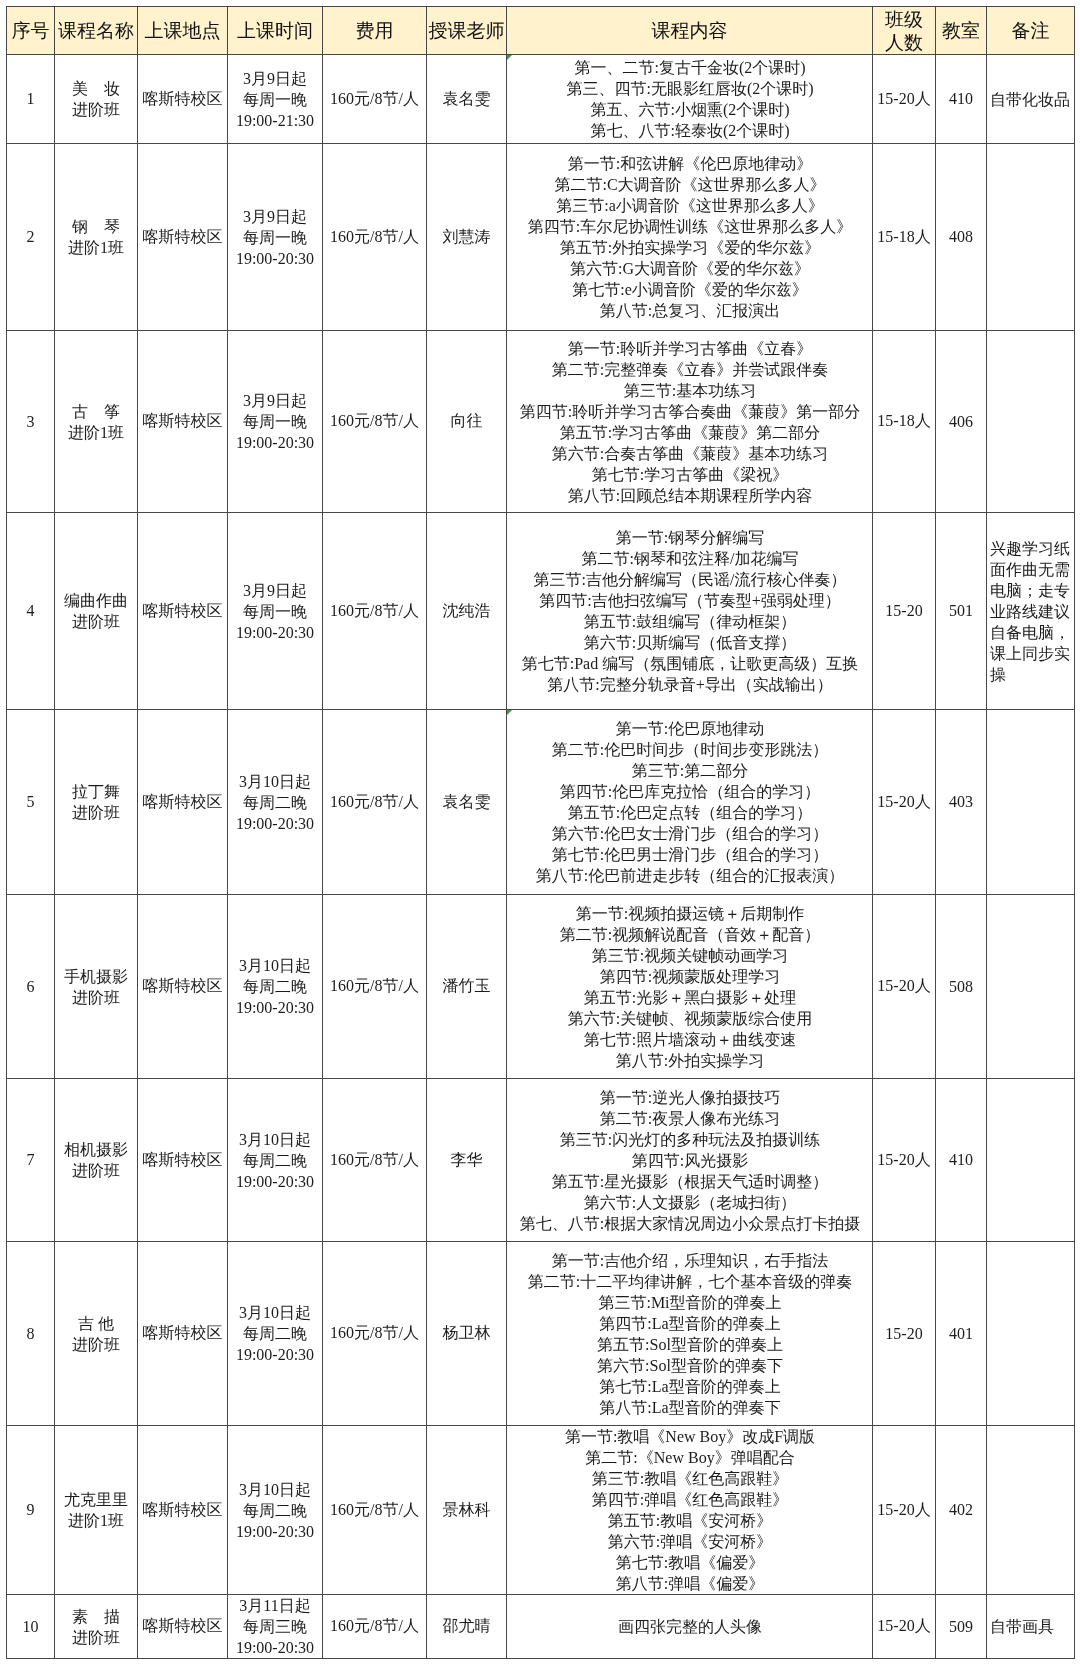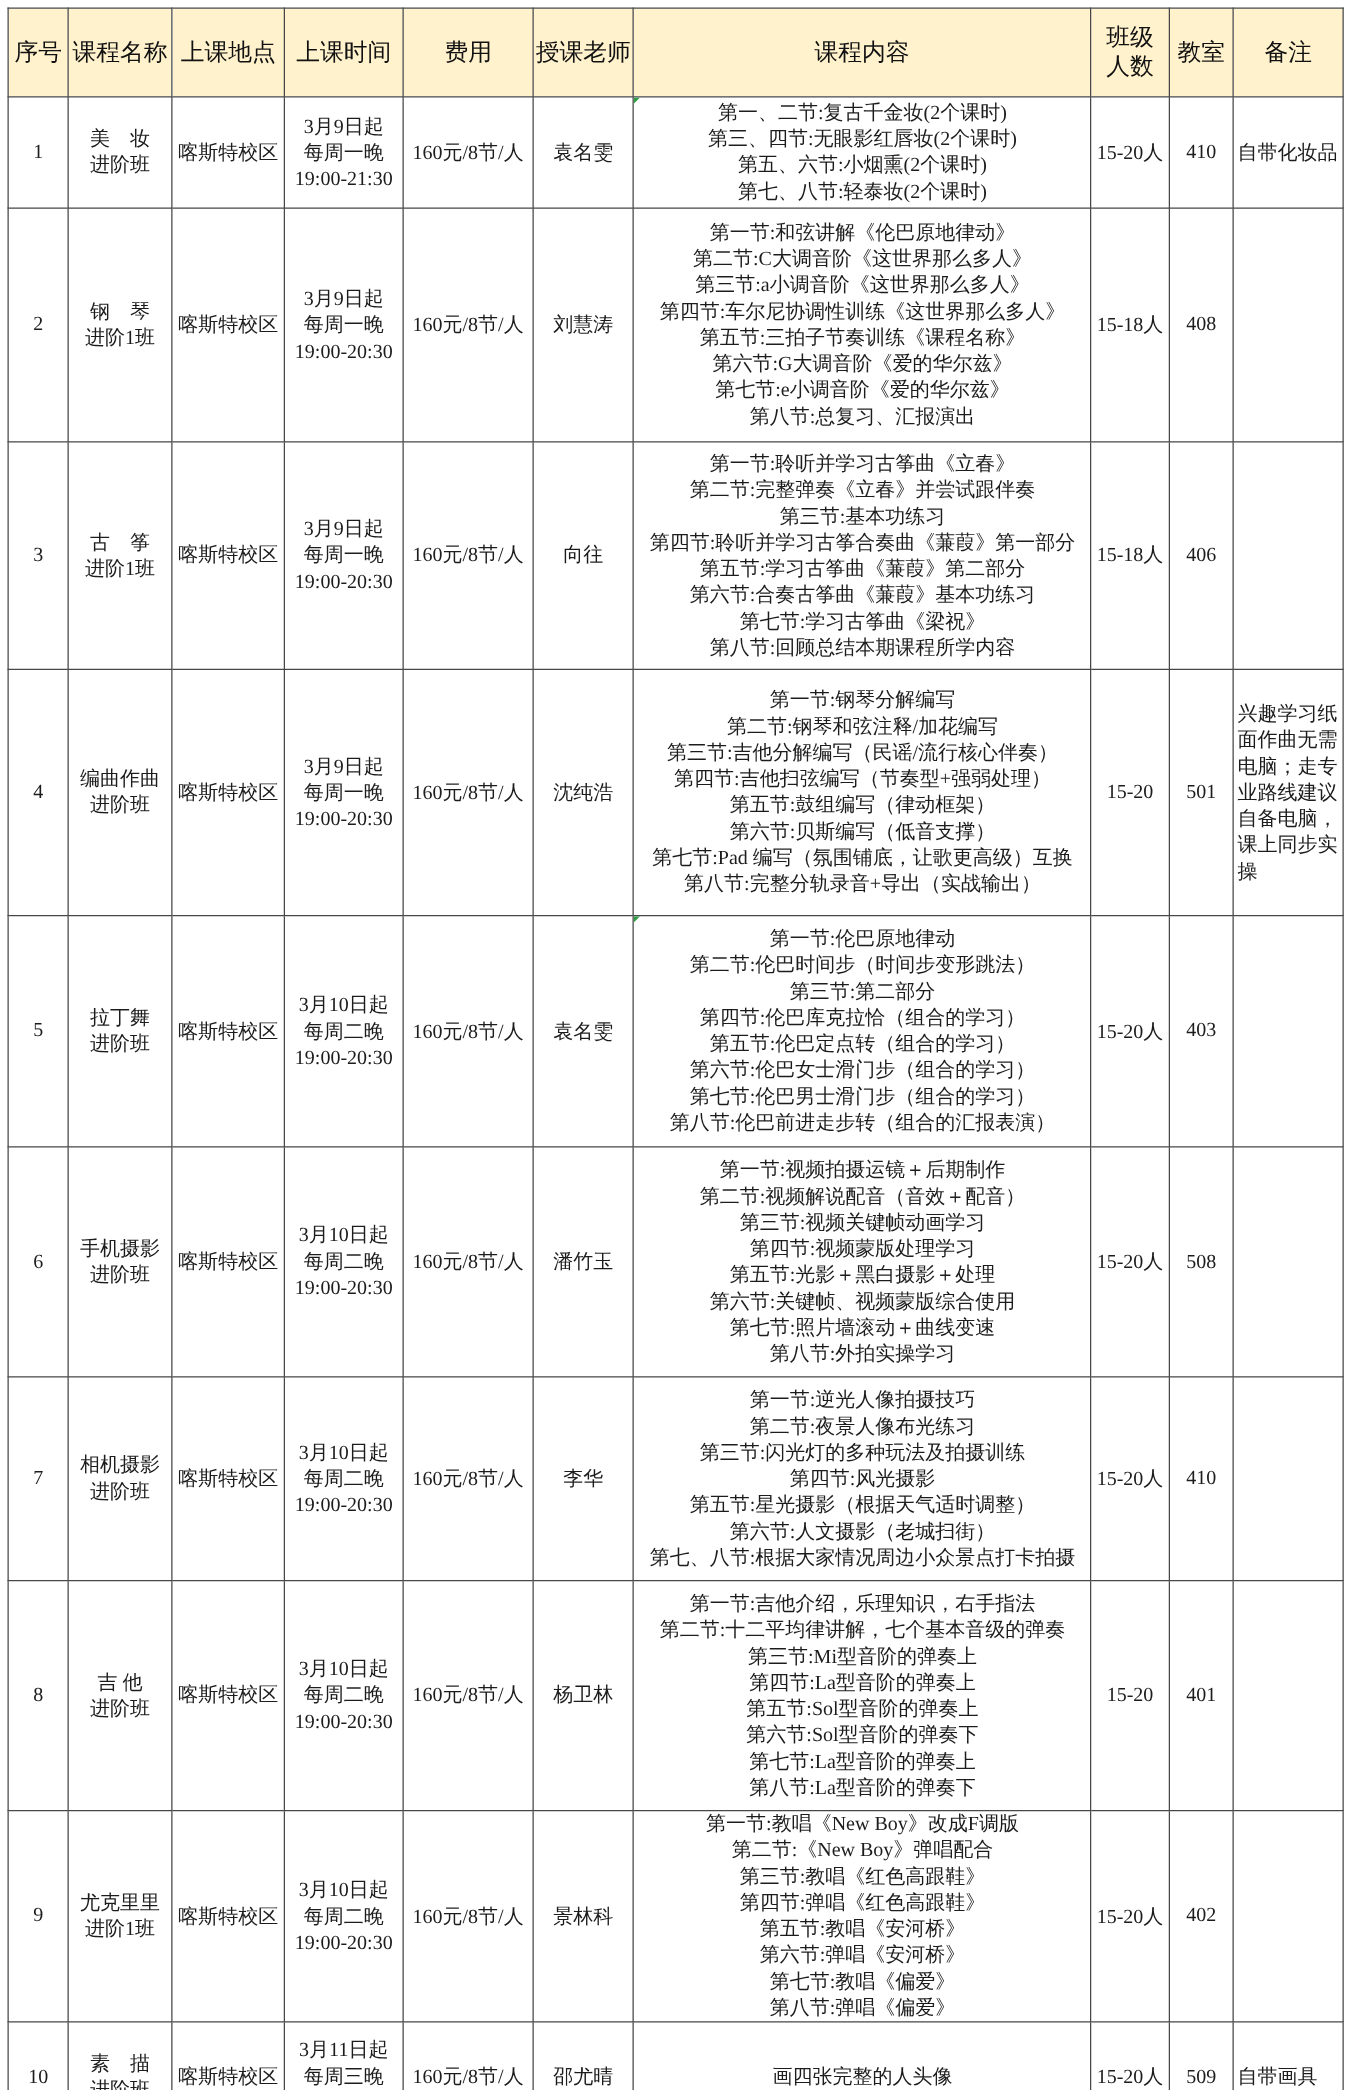--- a/index.html
+++ b/index.html
@@ -18,21 +18,21 @@
     background: #FFF2CC;
     font-family: "Liberation Sans", "DejaVu Sans", sans-serif;
     font-weight: normal; font-size: 19px; line-height: 23px;
     color: #111111; text-align: center; padding: 0;
   }
   .sched th .hl { display: block; white-space: nowrap; }
   .c { text-align: center; }
   .l { text-align: center; padding-left: 4px !important; position: relative; }
   .ln { display: block; line-height: 21px; white-space: nowrap; }
   .remark { line-height: 21px; word-break: break-all; text-align: left; padding: 0 3px !important; }
-  .tight { padding: 12px 1px !important; }
+  .tight { padding: 0 1px !important; }
   .mark {
     position: absolute; left: 0; top: 0; width: 0; height: 0;
     border-top: 5px solid #2e9e44; border-right: 5px solid transparent;
   }
 </style>
 </head>
 <body>
 
 <table class="sched">
   <colgroup>
@@ -41,21 +41,21 @@
       <col style="width:90px">
       <col style="width:95px">
       <col style="width:104px">
     <col style="width:80px">
       <col style="width:366px">
       <col style="width:63px">
       <col style="width:51px">
       <col style="width:88px">
   </colgroup>
   <thead>
-    <tr style="height:71px">
+    <tr style="height:48px">
       <th>
           <span class="hl">序号</span>
         </th>
       <th>
           <span class="hl">课程名称</span>
         </th>
       <th>
           <span class="hl">上课地点</span>
         </th>
       <th>
@@ -122,21 +122,21 @@
           <span class="ln">每周一晚</span>
           <span class="ln">19:00-20:30</span>
         </td>
       <td class="c tight">160元/8节/人</td>
       <td class="c">刘慧涛</td>
       <td class="l">
           <span class="ln">第一节:和弦讲解《伦巴原地律动》</span>
           <span class="ln">第二节:C大调音阶《这世界那么多人》</span>
           <span class="ln">第三节:a小调音阶《这世界那么多人》</span>
           <span class="ln">第四节:车尔尼协调性训练《这世界那么多人》</span>
-          <span class="ln">第五节:三拍子节奏训练《课程名称》</span>
+          <span class="ln">第五节:外拍实操学习《爱的华尔兹》</span>
           <span class="ln">第六节:G大调音阶《爱的华尔兹》</span>
           <span class="ln">第七节:e小调音阶《爱的华尔兹》</span>
           <span class="ln">第八节:总复习、汇报演出</span>
         </td>
       <td class="c tight">15-18人</td>
       <td class="c">408</td>
       <td class="remark"></td>
     </tr>
 
     <tr style="height:182px">

